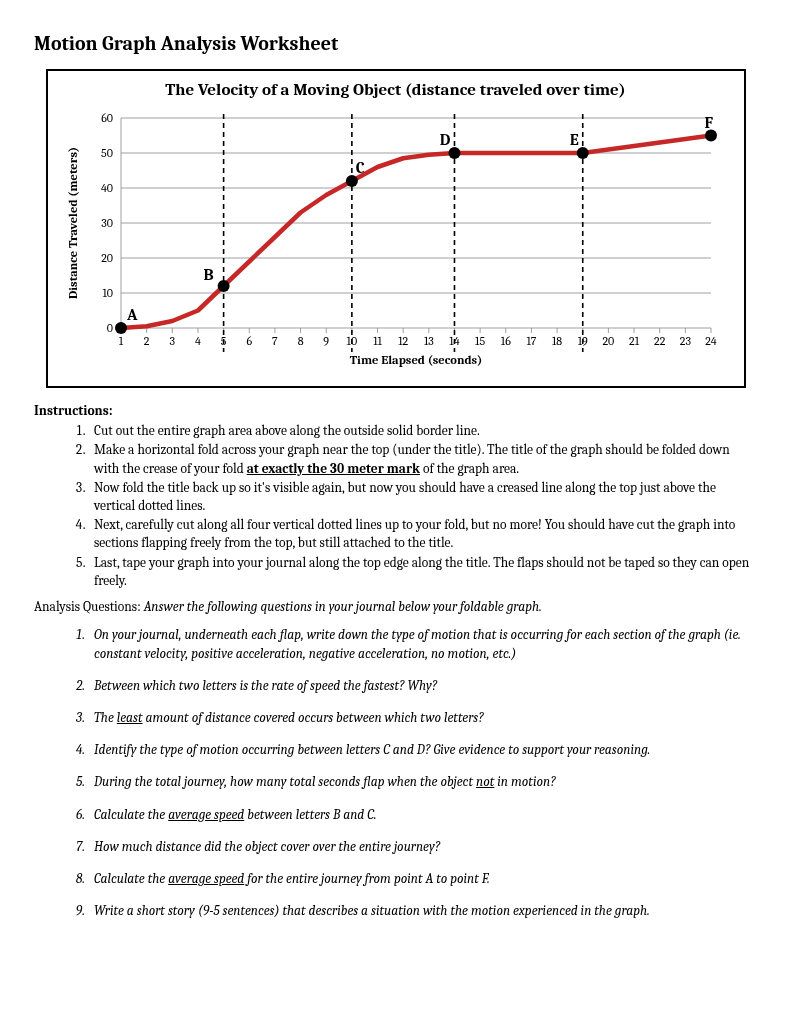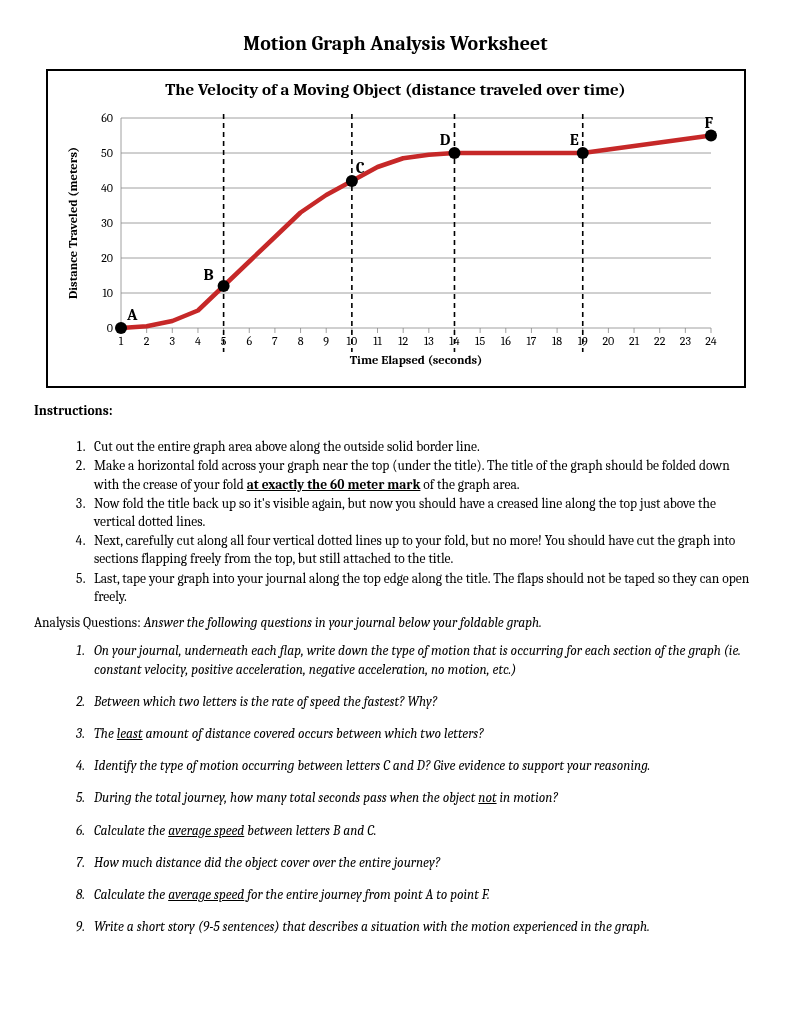--- a/index.html
+++ b/index.html
@@ -7,21 +7,20 @@
     width: 791px;
     height: 1024px;
     background: #fff;
     font-family: Cambria, Georgia, serif;
     color: #000;
     padding: 30px 34px 20px 34px;
     font-size: 13.5px;
     line-height: 1.35;
   }
   .page-title {
-    text-align: center;
     font-weight: bold;
     font-size: 20px;
     margin-bottom: 12px;
   }
   .graph-box {
     border: 2px solid #000;
     margin: 0 auto 14px auto;
     width: 700px;
     padding: 8px 10px 10px 10px;
   }
@@ -34,21 +33,21 @@
   .graph-area {
     position: relative;
     width: 670px;
     height: 270px;
     margin: 0 auto;
   }
   .graph-area svg { display:block; }
   .section-heading {
     font-weight: bold;
     margin-top: 10px;
-    margin-bottom: 18px;
+    margin-bottom: 2px;
   }
   ol.instructions {
     margin-left: 54px;
     margin-bottom: 8px;
   }
   ol.instructions li { padding-left: 6px; margin-bottom: 1px; }
   .aq-heading { font-weight: normal; margin-bottom:18px; }
   .aq-intro { font-style: italic; }
   ol.questions {
     margin-left: 54px;
@@ -150,40 +149,40 @@
         <text x="355" y="258" text-anchor="middle" font-size="12.5" font-weight="bold" font-family="Cambria,Georgia,serif">Time Elapsed (seconds)</text>
         <text x="16" y="117" text-anchor="middle" font-size="12.5" font-weight="bold" font-family="Cambria,Georgia,serif" transform="rotate(-90 16 117)">Distance Traveled (meters)</text>
       </svg>
   </div>
 </div>
 
 <div class="section-heading">Instructions:</div>
 <ol class="instructions">
   <li>Cut out the entire graph area above along the outside solid border line.</li>
   <li>
-    <span>Make a horizontal fold across your graph near the top (under the title).  The title of the graph should be folded down with the crease of your fold </span><span class="bold-underline">at exactly the 60 meter mark</span><span> of the graph area.</span>
+    <span>Make a horizontal fold across your graph near the top (under the title).  The title of the graph should be folded down with the crease of your fold </span><span class="bold-underline">at exactly the 30 meter mark</span><span> of the graph area.</span>
   </li>
   <li>Now fold the title back up so it's visible again, but now you should have a creased line along the top just above the vertical dotted lines.</li>
   <li>Next, carefully cut along all four vertical dotted lines up to your fold, but no more!  You should have cut the graph into sections flapping freely from the top, but still attached to the title.</li>
   <li>Last, tape your graph into your journal along the top edge along the title.  The flaps should not be taped so they can open freely.</li>
 </ol>
 
 <div style="margin-bottom:10px;">
   <span class="aq-heading">Analysis Questions:</span><span class="aq-intro">  Answer the following questions in your journal below your foldable graph.</span>
 </div>
 
 <ol class="questions">
   <li>On your journal, underneath each flap, write down the type of motion that is occurring for each section of the graph (ie. constant velocity, positive acceleration, negative acceleration, no motion, etc.)</li>
   <li>Between which two letters is the rate of speed the fastest?  Why?</li>
   <li>
     <span>The </span><span class="underline">least</span><span> amount of distance covered occurs between which two letters?</span>
   </li>
   <li>Identify the type of motion occurring between letters C and D?  Give evidence to support your reasoning.</li>
   <li>
-    <span>During the total journey, how many total seconds pass when the object </span><span class="underline">not</span><span> in motion?</span>
+    <span>During the total journey, how many total seconds flap when the object </span><span class="underline">not</span><span> in motion?</span>
   </li>
   <li>
     <span>Calculate the </span><span class="underline">average speed</span><span> between letters B and C.</span>
   </li>
   <li>How much distance did the object cover over the entire journey?</li>
   <li>
     <span>Calculate the </span><span class="underline">average speed</span><span> for the entire journey from point A to point F.</span>
   </li>
   <li>Write a short story (9-5 sentences) that describes a situation with the motion experienced in the graph.</li>
 </ol>

